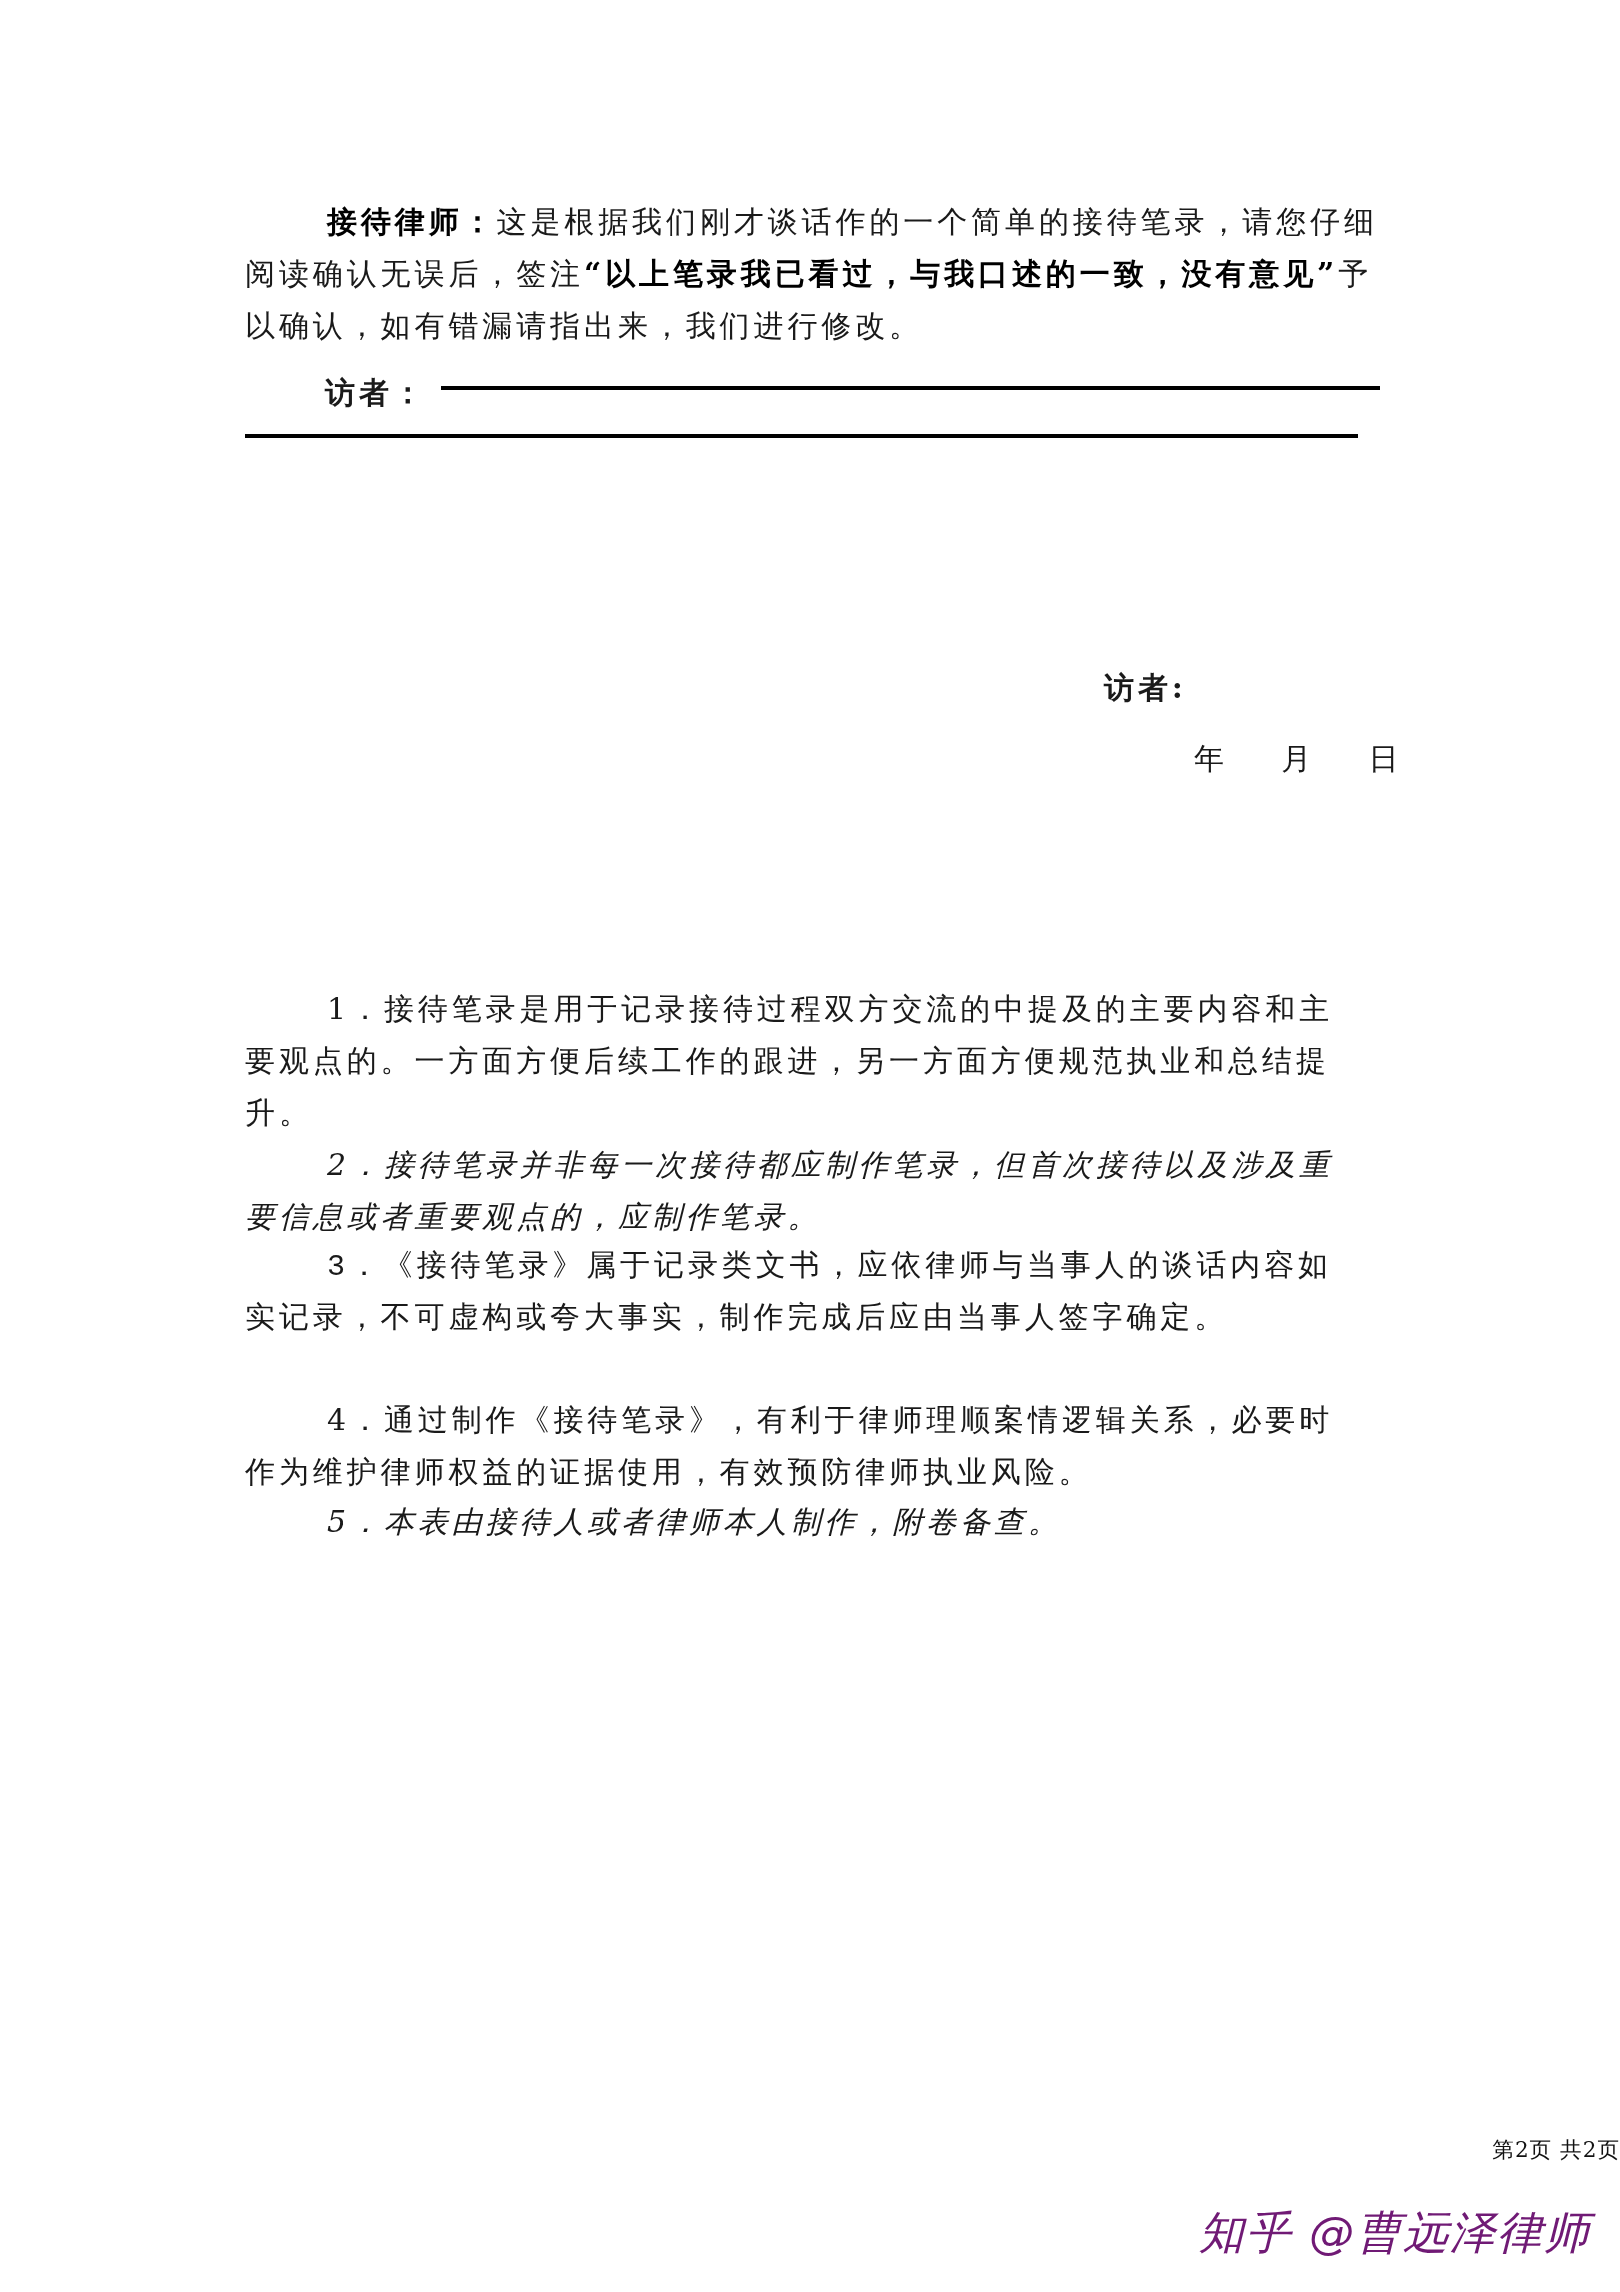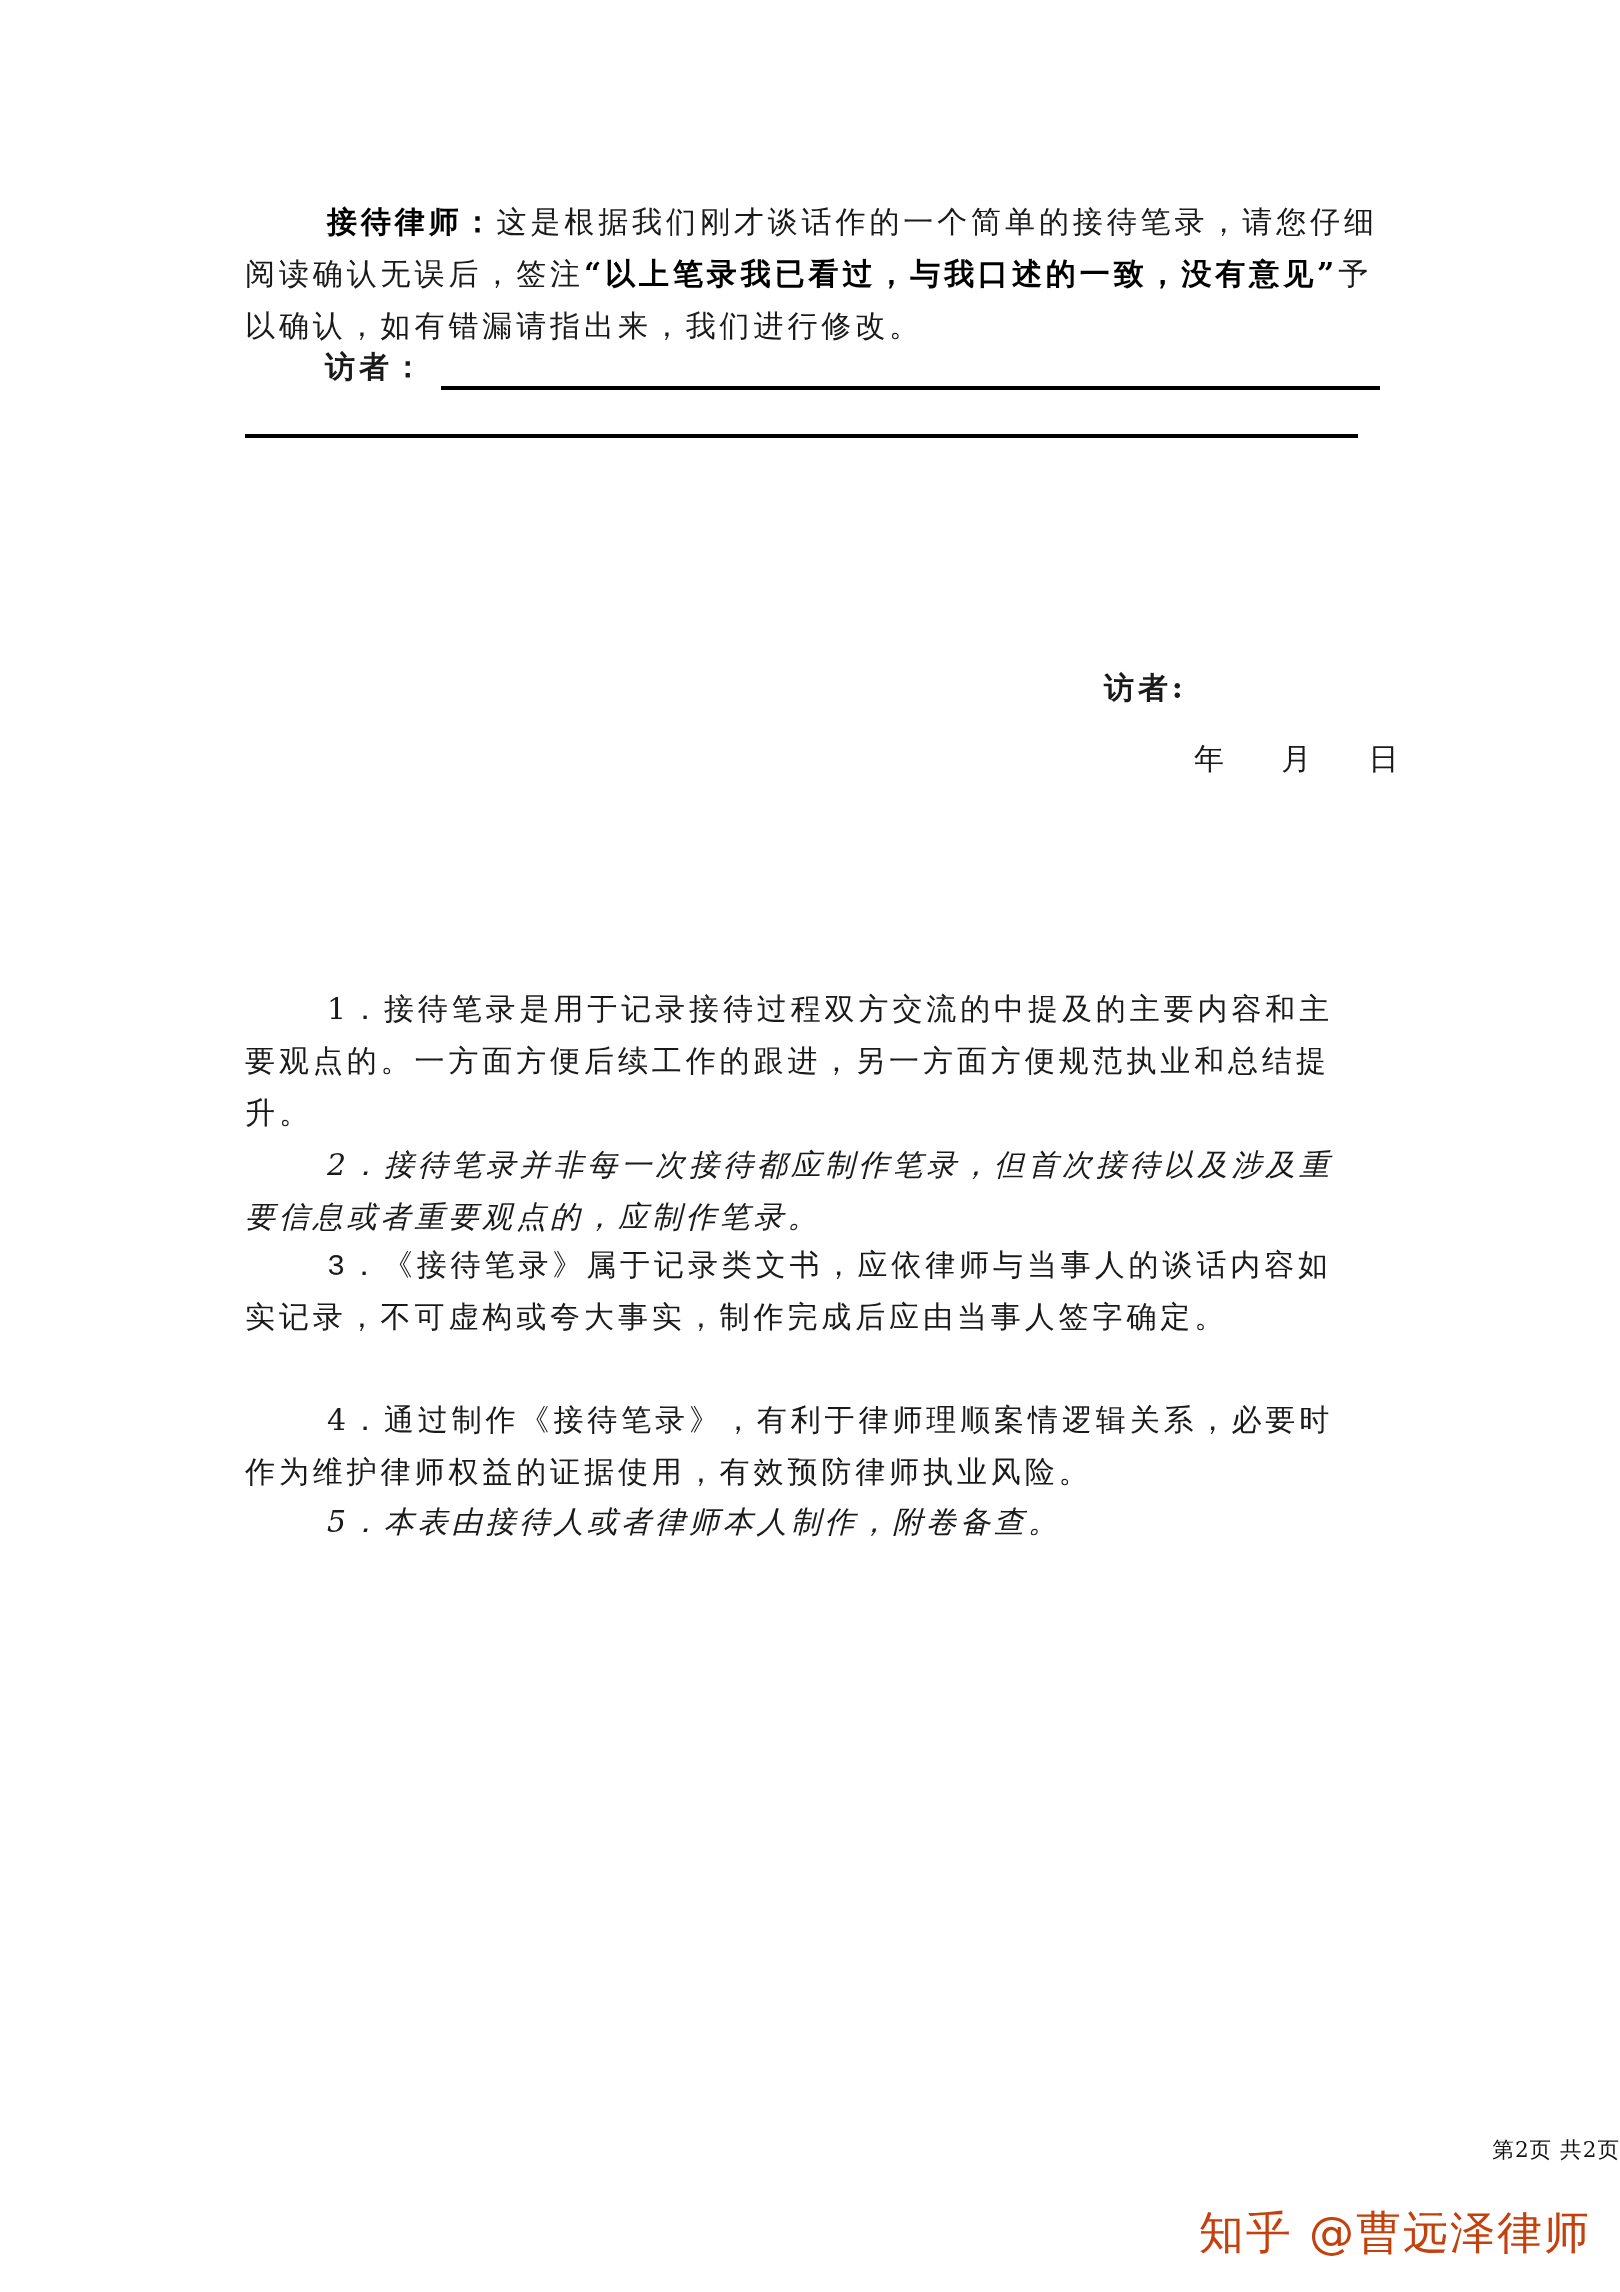--- a/index.html
+++ b/index.html
@@ -20,33 +20,33 @@
     position: absolute; height: 3.9px; background: #000;
   }
   .label-bold { font-weight: bold; }
   .footer {
     position: absolute; left: 0; width: 1620px; top: 2135px; text-align: right;
     font-size: 21.6px; color: #111; letter-spacing: 1px;
   }
   .watermark {
     position: absolute; right: 29px; top: 2203px;
     font-family: "DejaVu Sans", "Liberation Sans", sans-serif;
-    font-size: 45px; color: #c2410c; letter-spacing: 2px;
+    font-size: 45px; color: #701a75; letter-spacing: 2px; font-style: italic;
   }
 </style>
 </head>
 <body>
 
 <div class="page">
 
   <div class="p indent" style="top:196px;">
     <span class="b">接待律师：</span><span>这是根据我们刚才谈话作的一个简单的接待笔录，请您仔细阅读确认无误后，签注</span><span class="b">“以上笔录我已看过，与我口述的一致，没有意见”</span><span>予以确认，如有错漏请指出来，我们进行修改。</span>
   </div>
 
-  <div class="p" style="top:341px; left:325px; width:196px;">
+  <div class="p" style="top:367px; left:325px; width:196px;">
     <span class="label-bold">访者：</span>
   </div>
   <div class="sign-line" style="left:441px; top:386px; width:939px;"></div>
   <div class="sign-line" style="left:245px; top:434px; width:1113px;"></div>
 
   <div class="p" style="top:662px; left:1104px; width:294px;">
     <span class="label-bold">访者:</span>
   </div>
   <div class="p" style="top:733px; left:1194px; width:216px; letter-spacing:5.9px;">
     <span>年　 月　 日</span>

